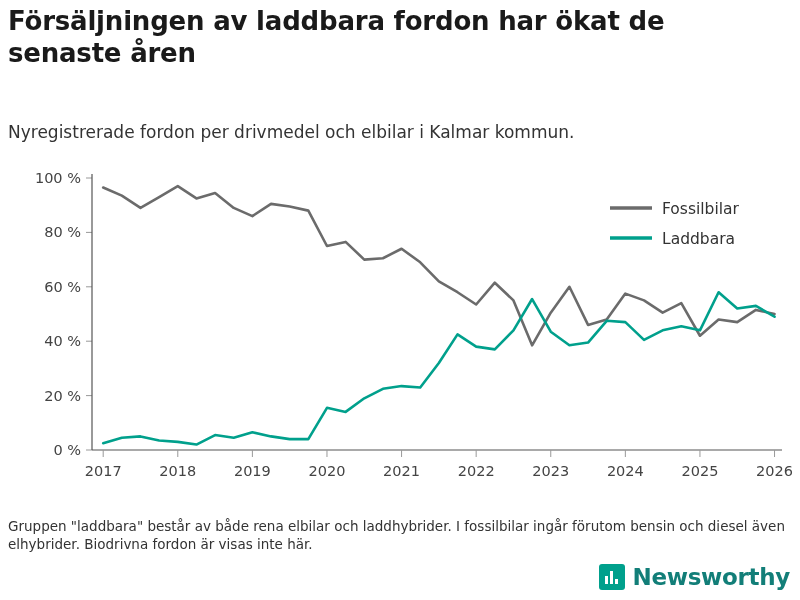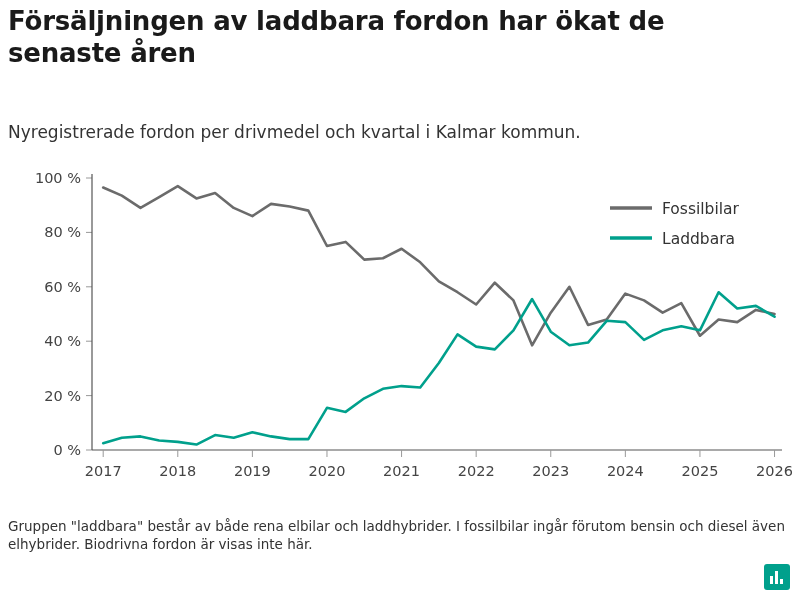--- a/index.html
+++ b/index.html
@@ -98,21 +98,21 @@
     font-size: 14.5px;
     fill: #444444;
   }
 </style>
 </head>
 <body>
 
 <div class="page">
 
   <div class="title">Försäljningen av laddbara fordon har ökat de senaste åren</div>
-  <div class="subtitle">Nyregistrerade fordon per drivmedel och kvartal i Kalmar kommun.</div>
+  <div class="subtitle">Nyregistrerade fordon per drivmedel och elbilar i Kalmar kommun.</div>
 
   <div class="chart-area">
     <svg class="chart-svg" id="chart-svg" width="800" height="330" viewBox="0 0 800 330">
       <g id="y-axis-group">
           <line x1="86" y1="290" x2="92" y2="290" stroke="#999" stroke-width="1"></line>
           <text x="81" y="295" text-anchor="end" class="axis-label">0 %</text>
           <line x1="86" y1="235.6" x2="92" y2="235.6" stroke="#999" stroke-width="1"></line>
           <text x="81" y="240.6" text-anchor="end" class="axis-label">20 %</text>
           <line x1="86" y1="181.2" x2="92" y2="181.2" stroke="#999" stroke-width="1"></line>
           <text x="81" y="186.2" text-anchor="end" class="axis-label">40 %</text>
@@ -161,15 +161,16 @@
   </div>
 
   <div class="footnote">Gruppen "laddbara" består av både rena elbilar och laddhybrider. I fossilbilar ingår förutom bensin och diesel även elhybrider. Biodrivna fordon är visas inte här.</div>
 
   <div class="brand">
     <div class="brand-mark">
       <i class="b1"></i>
         <i class="b2"></i>
         <i class="b3"></i>
     </div>
+    <div class="brand-name">Newsworthy</div>
   </div>
 
 </div>
 
 </body></html>

